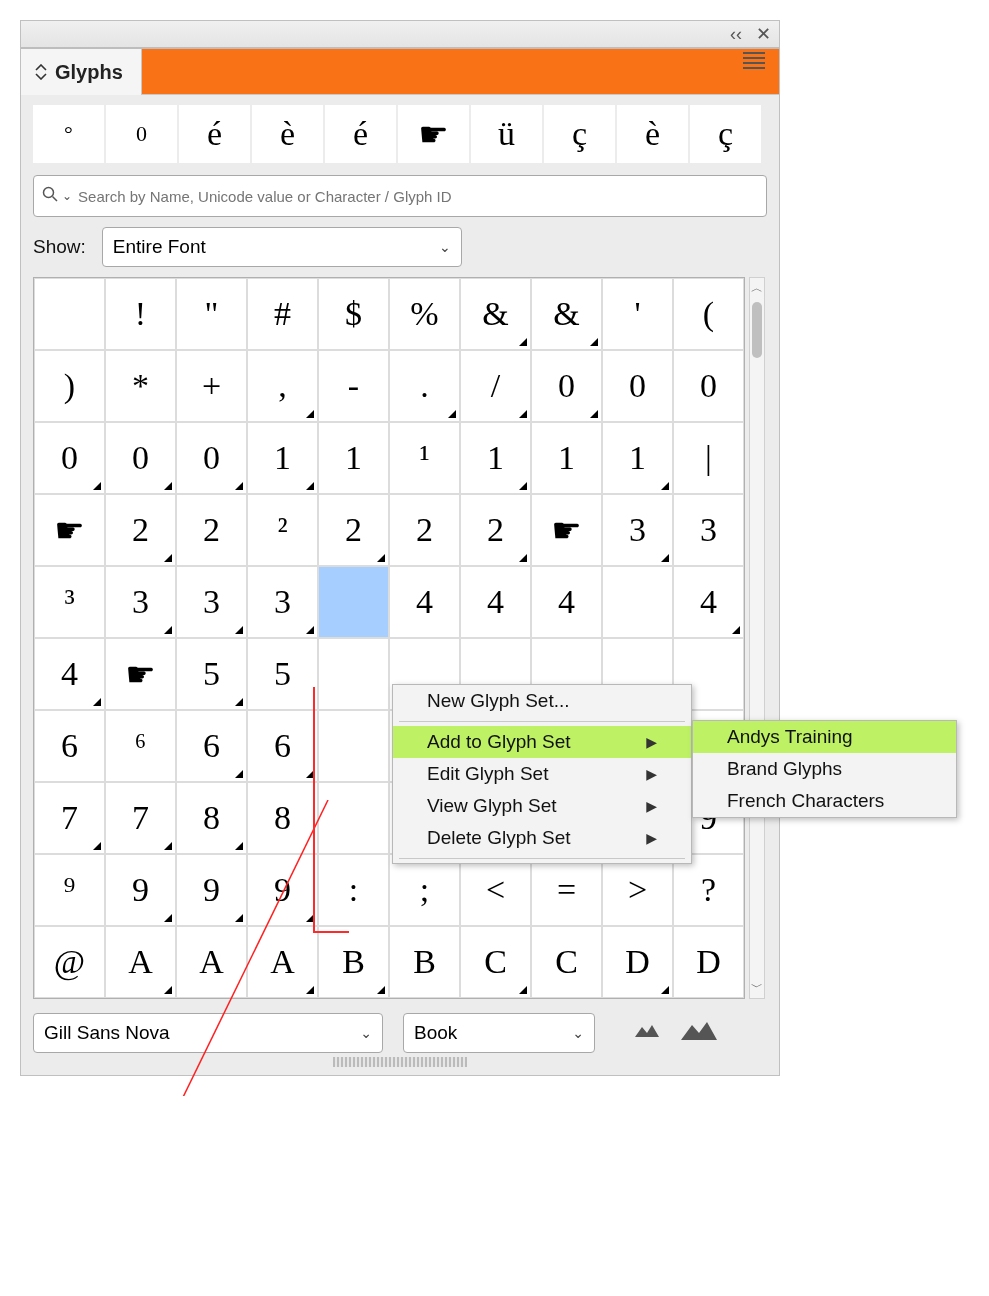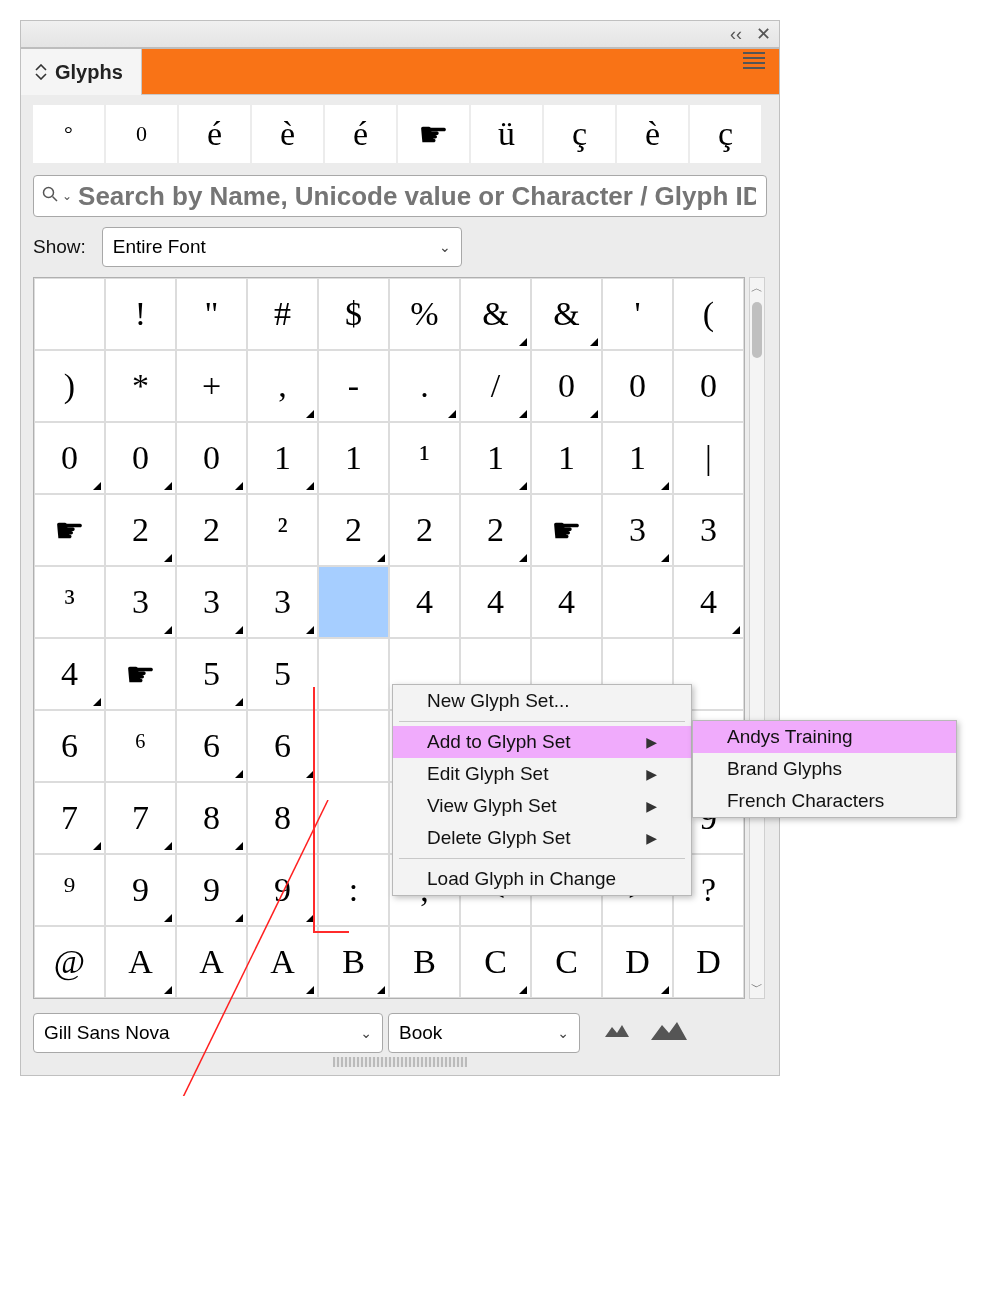--- a/index.html
+++ b/index.html
@@ -83,23 +83,22 @@
     border-radius: 4px;
     height: 42px;
     padding: 0 8px;
     gap: 4px;
     margin-bottom: 10px;
   }
   .search input {
     flex: 1;
     border: none;
     outline: none;
-    font-size: 26px;
+    font-size: 15px;
     background: transparent;
-    font-weight: bold;
   }
   .show-row {
     display: flex;
     align-items: center;
     gap: 16px;
     margin-bottom: 10px;
   }
   .select {
     background: #fff;
     border: 1px solid #a8a8a8;
@@ -161,21 +160,21 @@
     height: 56px;
     background: #bfbfbf;
     border-radius: 5px;
   }
   .scroll .arr { font-size: 12px; color: #666; }
   .scroll .arr.up { position:absolute; top:2px; }
   .scroll .arr.down { position:absolute; bottom:2px; }
   .footer {
     display: flex;
     align-items: center;
-    gap: 5px;
+    gap: 20px;
     margin-top: 14px;
   }
   .font-select { width: 350px; }
   .style-select { width: 192px; }
   .zoom-btns { display:flex; gap: 18px; margin-left: 18px; align-items:center;}
   .mtn { color:#444; }
   .panel-grip {
     height: 10px;
     background: repeating-linear-gradient(90deg,#bbb 0,#bbb 2px,#e6e6e6 2px,#e6e6e6 4px);
     margin: 4px 300px 0 300px;
@@ -192,21 +191,21 @@
     z-index: 10;
     margin-left: 41px;
   }
   .ctx .item {
     display: flex;
     justify-content: space-between;
     align-items: center;
     padding: 5px 34px 5px 34px;
     white-space: nowrap;
   }
-  .ctx .item.hl { background: #f0abfc; }
+  .ctx .item.hl { background: #bef264; }
   .ctx .sep { height: 1px; background: #c8c8c8; margin: 4px 6px; }
   .ctx .arrow { font-size: 14px; color: #333; margin-left: 20px;}
   .ctx1 { left: 351px; top: 684px; width: 300px; }
   .ctx2 { left: 651px; top: 720px; width: 265px; }
 
   .ctx-highlight-box {
     position: absolute;
     left: 313px; top: 687px;
     width: 36px; height: 246px;
     border: 2px solid #ff2b2b;
@@ -440,23 +439,20 @@
     </div>
     <div class="item">
       <span>View Glyph Set</span>
       <span class="arrow">▶</span>
     </div>
     <div class="item">
       <span>Delete Glyph Set</span>
       <span class="arrow">▶</span>
     </div>
     <div class="sep"></div>
-    <div class="item">
-      <span>Load Glyph in Change</span>
-    </div>
   </div>
 <div class="ctx ctx2" id="ctx2">
     <div class="item hl">
       <span>Andys Training</span>
     </div>
     <div class="item">
       <span>Brand Glyphs</span>
     </div>
     <div class="item">
       <span>French Characters</span>

